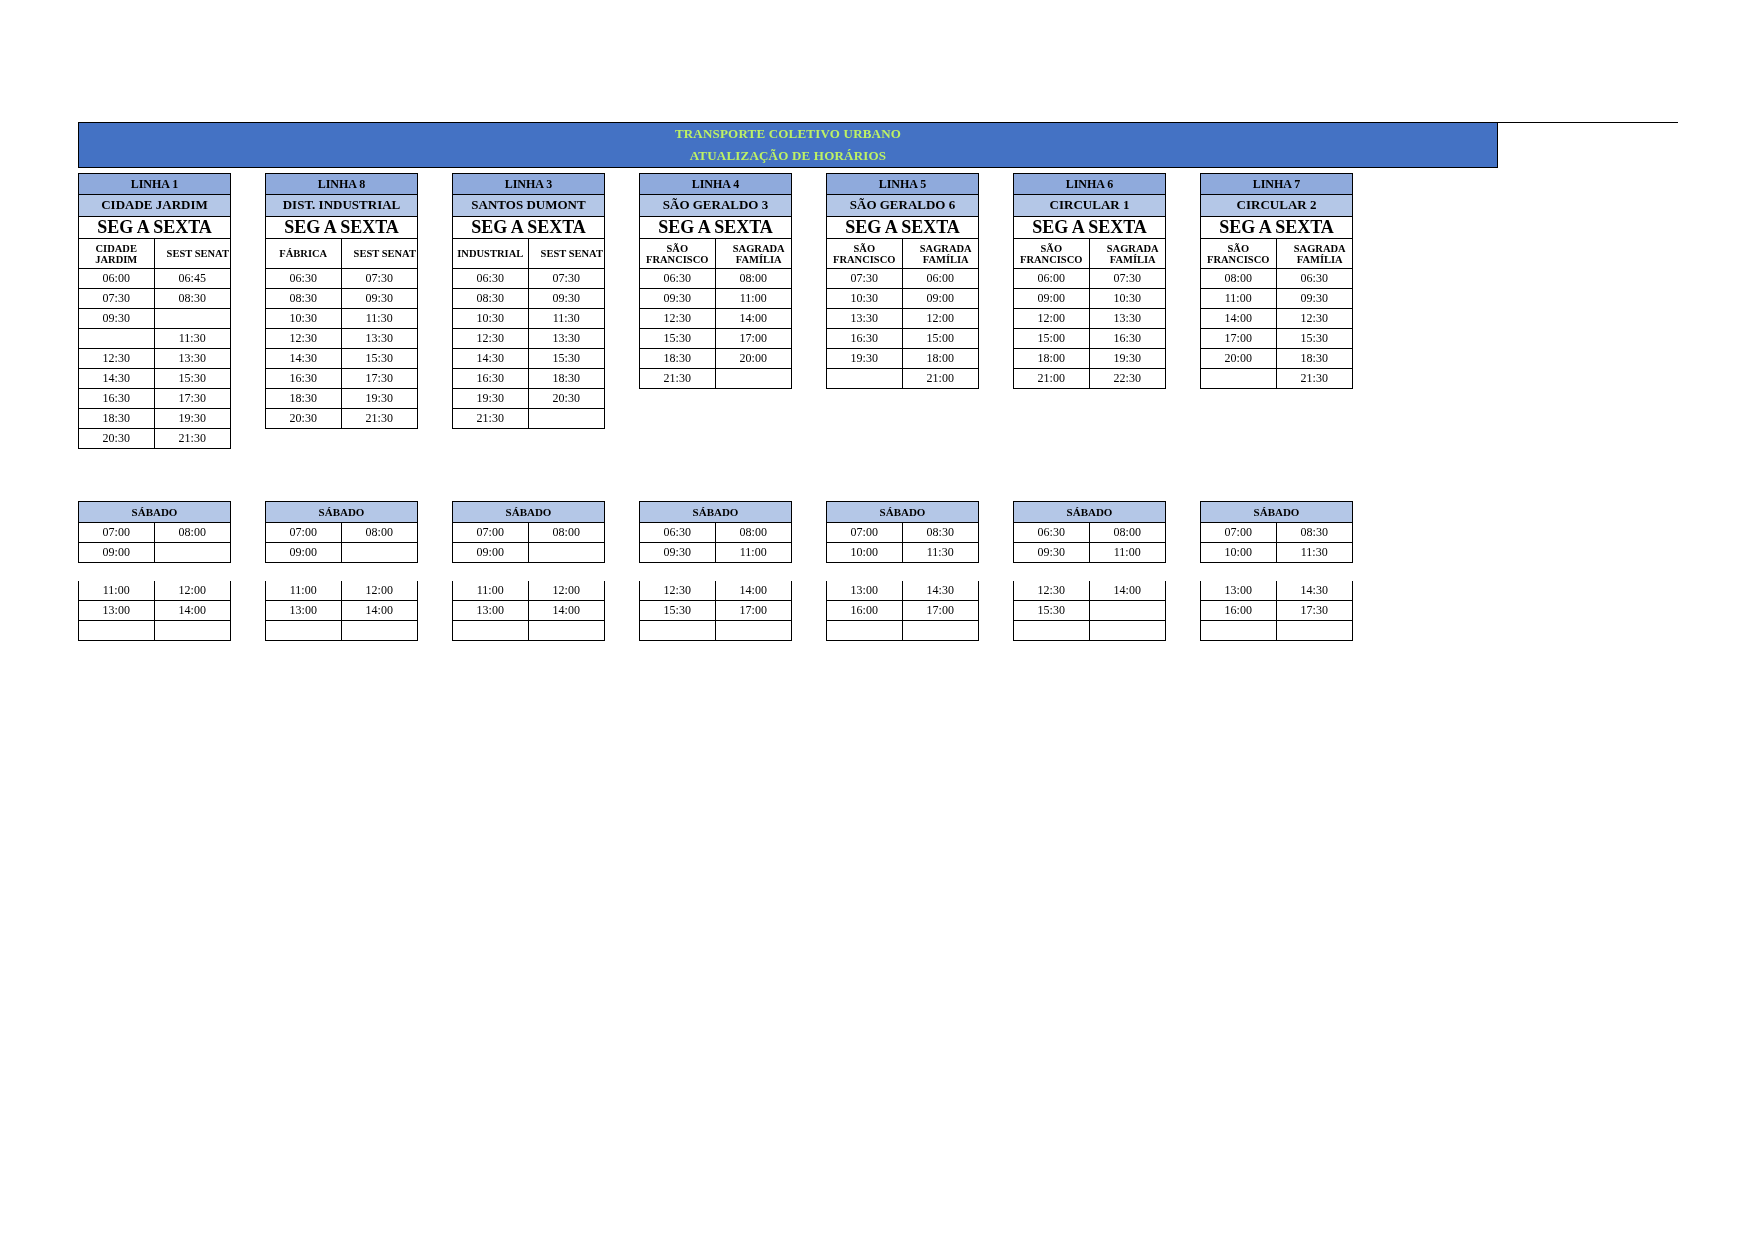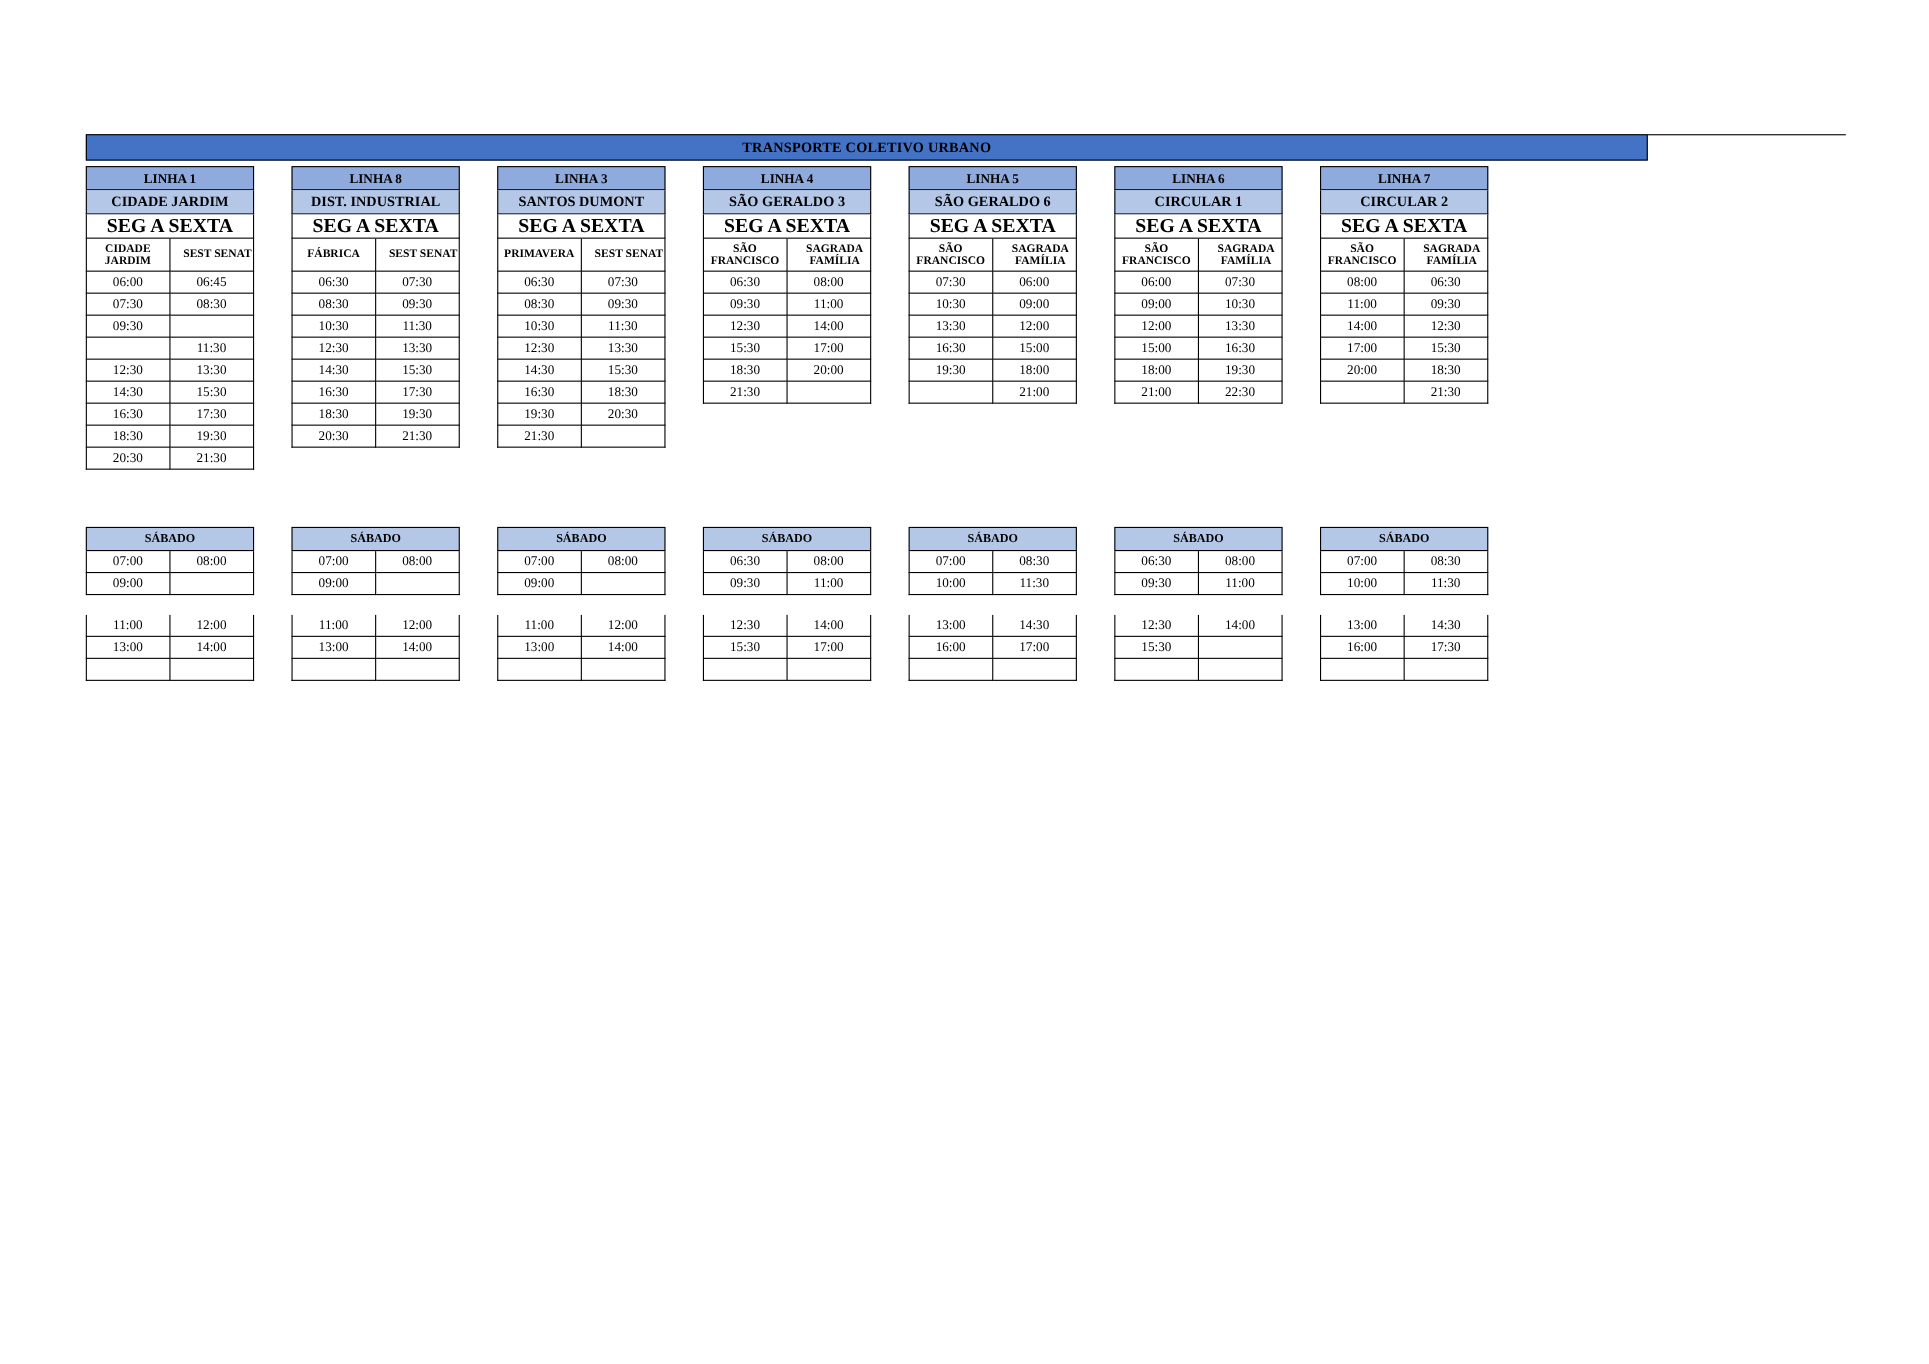--- a/index.html
+++ b/index.html
@@ -27,21 +27,21 @@
     background: #4472c4;
     box-sizing: border-box;
   }
   .banner .line {
     text-align: center;
     font-weight: bold;
     font-size: 13px;
     letter-spacing: 0.2px;
     line-height: 22px;
     height: 22px;
-    color: #000000;
+    color: #bef264;
   }
   .banner-rule {
     position: absolute;
     left: 1420px;
     top: 0px;
     width: 180px;
     border-top: 1px solid #000;
   }
   
   .cols {
@@ -135,20 +135,21 @@
     display: flex;
   }
 </style>
 </head>
 <body>
 
 <div class="sheet">
 
   <div class="banner">
     <div class="line">TRANSPORTE COLETIVO URBANO</div>
+    <div class="line">ATUALIZAÇÃO DE HORÁRIOS</div>
   </div>
   <div class="banner-rule"></div>
 
   <div class="cols" id="weekday-cols">
       <div class="col">
         <div class="cell hdr-line">LINHA 1</div>
         <div class="cell hdr-name">CIDADE JARDIM</div>
         <div class="cell hdr-days">SEG A SEXTA</div>
         <div class="subhdr">
           <div class="sc">CIDADE JARDIM</div>
@@ -230,21 +231,21 @@
         <div class="row">
           <div class="tc">20:30</div>
           <div class="tc">21:30</div>
         </div>
       </div>
       <div class="col">
         <div class="cell hdr-line">LINHA 3</div>
         <div class="cell hdr-name">SANTOS DUMONT</div>
         <div class="cell hdr-days">SEG A SEXTA</div>
         <div class="subhdr">
-          <div class="sc">PRIMAVERA</div>
+          <div class="sc">INDUSTRIAL</div>
           <div class="sc">SEST SENAT</div>
         </div>
         <div class="row">
           <div class="tc">06:30</div>
           <div class="tc">07:30</div>
         </div>
         <div class="row">
           <div class="tc">08:30</div>
           <div class="tc">09:30</div>
         </div>

